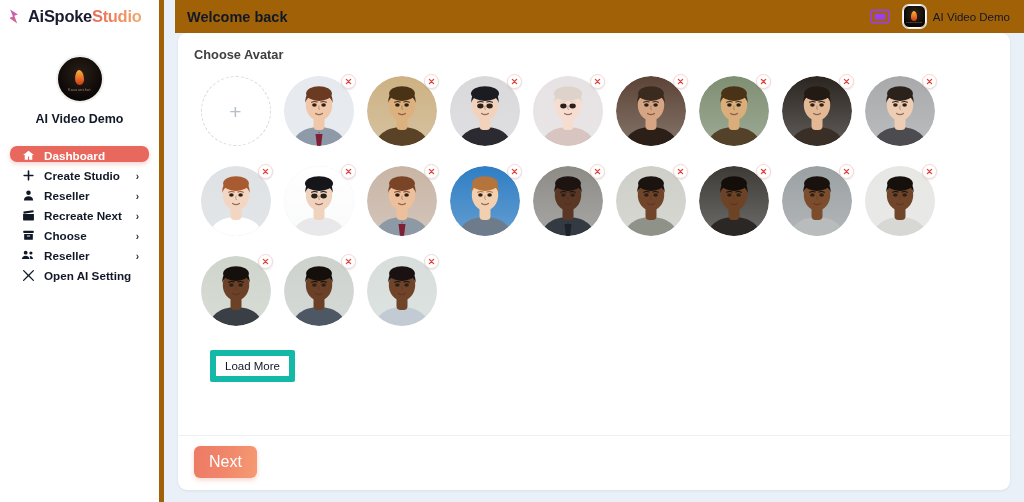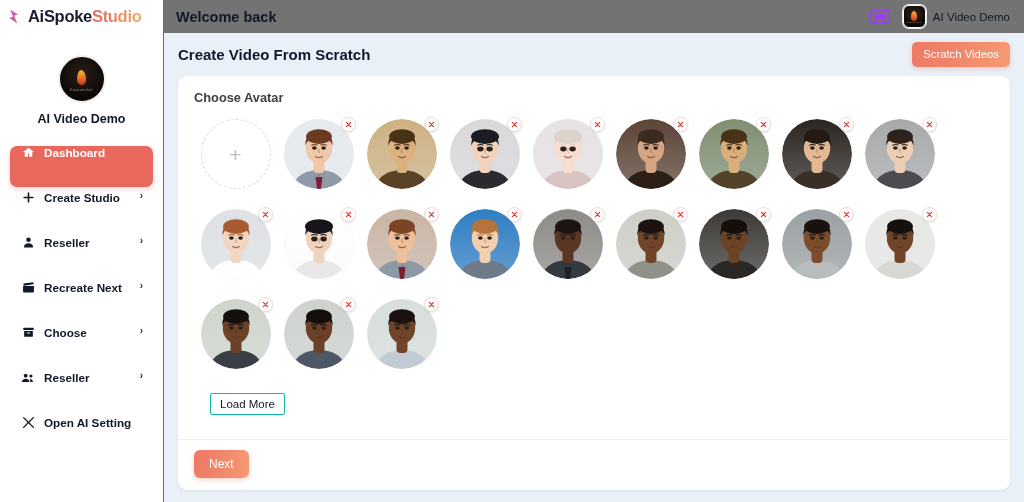--- a/index.html
+++ b/index.html
@@ -8,21 +8,21 @@
     font-family: "Liberation Sans", sans-serif;
     background: #e9f0f8;
     overflow: hidden;
   }
   .app { display: flex; width: 1024px; height: 502px; }
 
   
   .sidebar {
     width: 164px; height: 502px;
     background: #ffffff;
-    border-right: 1px solid #a16207;
+    border-right: 5px solid #a16207;
     display: flex; flex-direction: column;
     flex: 0 0 164px;
     position: relative;
   }
   .brand {
     height: 33px;
     display: flex; align-items: center;
     padding-left: 8px;
     gap: 3px;
   }
@@ -54,42 +54,43 @@
     position: absolute; bottom: 9px; left: 0; right: 0;
     text-align: center; font-size: 3.6px; letter-spacing: .4px;
     color: #c9b7a6; opacity: .75;
   }
   .profile-name {
     margin-top: 9px; font-size: 12.5px; font-weight: 700; color: #111827;
   }
 
   .nav { margin-top: 20px; padding: 0 10px; }
   .nav-item {
-    display: flex; align-items: flex-start;
-    height: 41px; margin-bottom: 4px;
+    display: flex; align-items: flex-end;
+    height: 16px; margin-bottom: 4px;
     padding: 0 10px; border-radius: 7px;
     font-size: 11.7px; color: #111827; font-weight: 600;
     cursor: pointer; position: relative;
   }
   .nav-item.active { background: #e8685d; color: #ffffff; box-shadow: 0 2px 5px rgba(232,104,93,.3); }
   .nav-item .ic {
     width: 16px; flex: 0 0 16px; display: flex; align-items: center; justify-content: center;
     margin-right: 8px;
   }
   .nav-item .ic svg { display: block; }
   .nav-item .lbl { flex: 1 1 auto; white-space: nowrap; }
   .nav-item .chev { font-size: 10px; color: #1f2937; font-weight: 700; line-height: 1; }
 
   
   .main { flex: 1 1 auto; display: flex; flex-direction: column; background: #e9f0f8; min-width: 0; }
   .topbar {
     height: 33px; flex: 0 0 33px;
     display: flex; align-items: center;
     padding: 0 14px 0 12px;
-    background: #737373;
+    background: #a16207;
+    margin-left: 11px;
   }
   .welcome { font-size: 14.5px; font-weight: 700; color: #111827; }
   .top-right { margin-left: auto; display: flex; align-items: center; gap: 13px; }
   .credit-icon { width: 20px; height: 15px; }
   .user-chip { display: flex; align-items: center; gap: 7px; }
   .user-thumb {
     width: 23px; height: 23px; border-radius: 6px;
     background: radial-gradient(circle at 50% 38%, #33251b 0%, #0b0705 72%);
     border: 1.5px solid #ffffff;
     box-shadow: 0 0 0 1px #e6e9ee;
@@ -158,33 +159,33 @@
     width: 15px; height: 15px; border-radius: 50%;
     background: #ffffff; border: 1px solid #f3d8d6;
     box-shadow: 0 1px 2px rgba(0,0,0,.10);
     display: flex; align-items: center; justify-content: center;
     cursor: pointer;
   }
   .del-badge svg { display: block; }
 
   .loadmore-row { padding: 4px 0 0 16px; }
   .load-more {
-    background: #ffffff; border: 1px solid #14b8a6;
+    background: #ffffff; border: 6px solid #14b8a6;
     border-radius: 2px; font-size: 11.5px; color: #111827;
     padding: 4px 9px; cursor: pointer;
     font-family: "Liberation Sans", sans-serif;
   }
 
   .card-foot {
     border-top: 1px solid #eef0f3;
     padding: 10px 16px 12px 16px;
     margin-top: auto;
   }
   .next-btn {
-    font-size: 12px; font-weight: 500;
+    font-size: 16px; font-weight: 500;
     padding: 8px 15px; line-height: 1;
     border-radius: 6px;
     box-shadow: 0 2px 5px rgba(237,122,100,.33);
   }
 </style>
 </head>
 <body>
 
 <div class="app">
 
@@ -309,24 +310,20 @@
         <div class="user-chip">
           <span class="user-thumb">
             <span class="flame"></span>
             <span class="avatar-sub">flasounshot</span>
           </span>
           <span class="user-name">AI Video Demo</span>
         </div>
       </div>
     </header>
 
-    <div class="page-head">
-      <h1 class="page-title">Create Video From Scratch</h1>
-      <button class="btn-grad scratch-btn">Scratch Videos</button>
-    </div>
 
     <div class="card">
       <div class="card-title">Choose Avatar</div>
 
       <div class="avatar-area">
         <div class="avatar-grid" id="avatar-grid">
           <div class="cell">
             <div class="add-circle">
               <span class="add-plus">+</span>
             </div>

